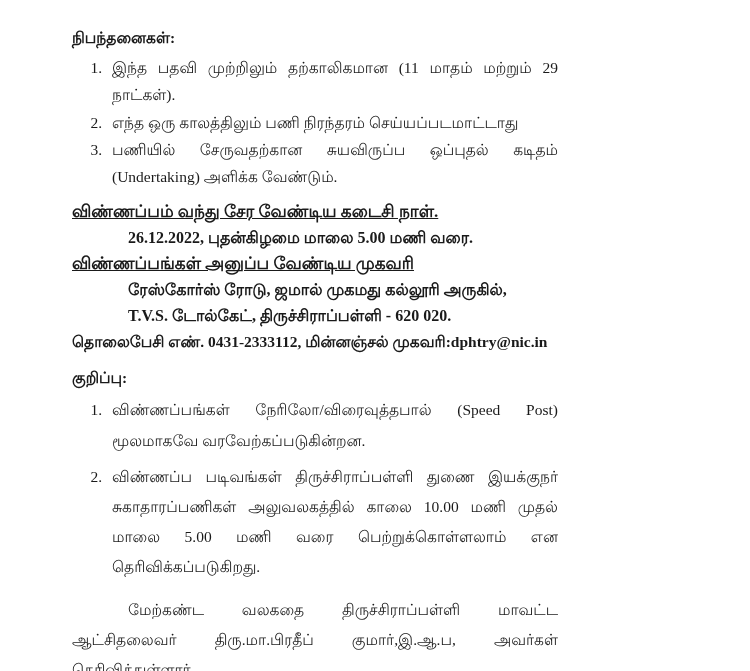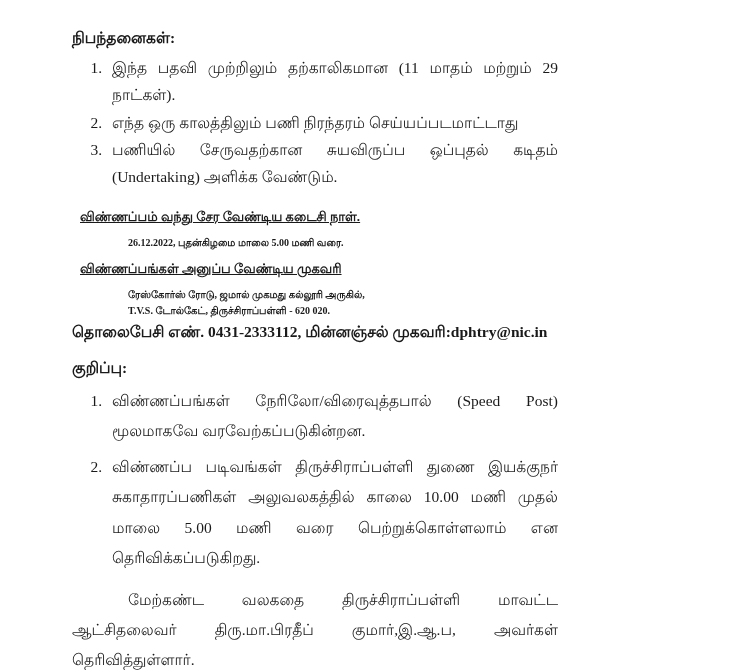--- a/index.html
+++ b/index.html
@@ -22,41 +22,41 @@
     padding: 26px 44px 10px 72px;
   }
   .heading {
     font-weight: bold;
     font-size: 15.5px;
     line-height: 1.5;
     margin: 0 0 6px 0;
   }
   .heading-ul {
     font-weight: bold;
-    font-size: 13px;
+    font-size: 17px;
     line-height: 1.55;
-    margin: 8px;
+    margin: 0;
     text-decoration: underline;
     display: inline-block;
   }
   ol.list {
     margin: 0 0 2px 0;
     padding-left: 34px;
     font-size: 15.5px;
   }
   ol.list li {
     line-height: 1.72;
     padding-left: 6px;
     margin-bottom: 1px;
     text-align: justify;
   }
   .block-indent {
     margin-left: 56px;
     font-weight: bold;
-    font-size: 10px;
+    font-size: 16px;
     line-height: 1.62;
   }
   .bold-line {
     font-weight: bold;
     font-size: 15.5px;
     line-height: 1.62;
     margin: 0;
   }
   .gap-sm { height: 6px; }
   .gap-md { height: 12px; }

